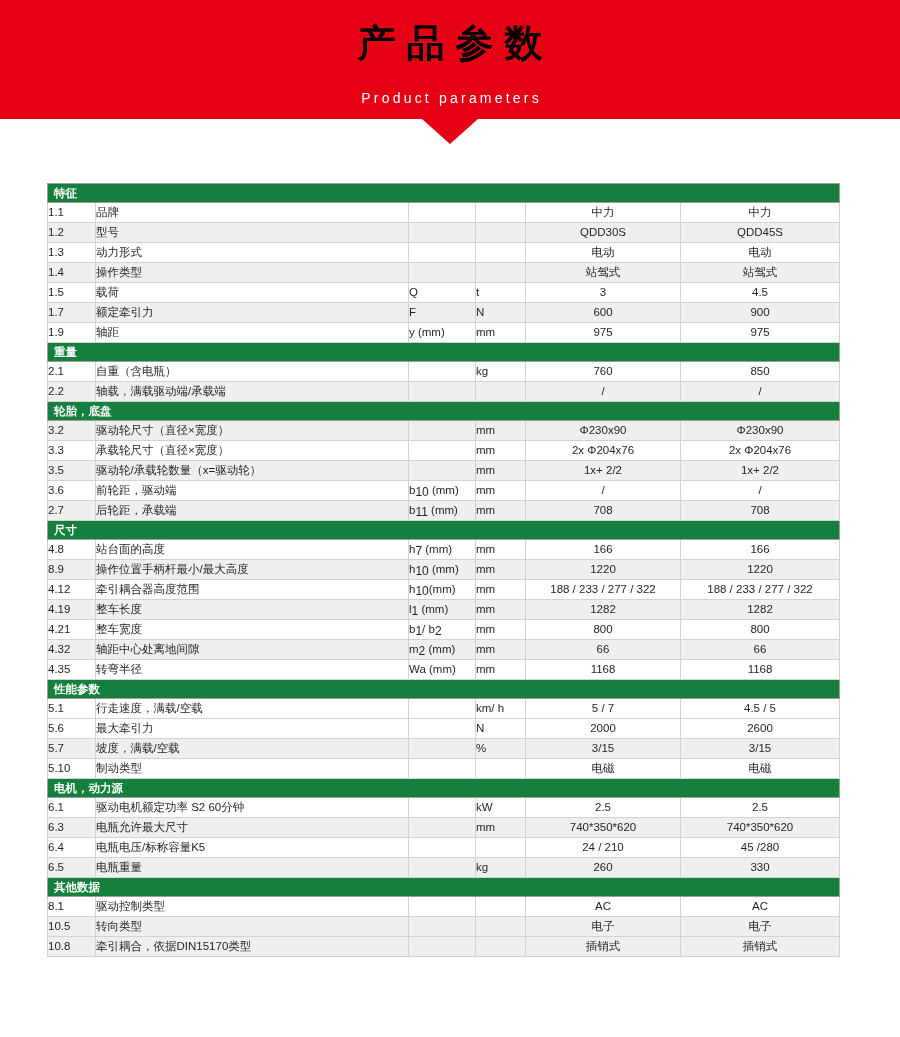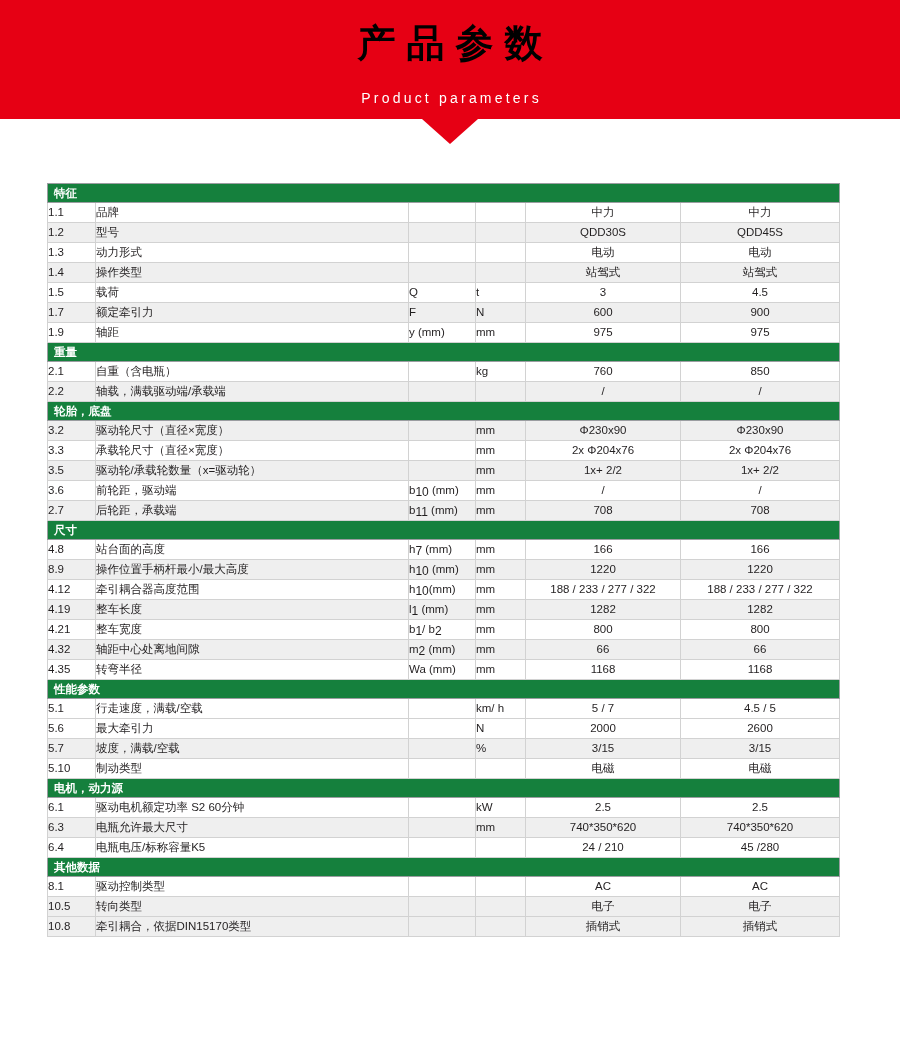--- a/index.html
+++ b/index.html
@@ -371,20 +371,28 @@
           <td class="c-v2">740*350*620</td>
         </tr>
         <tr class="row-even">
           <td class="c-id">6.4</td>
           <td class="c-name">电瓶电压/标称容量K5</td>
           <td class="c-sym"></td>
           <td class="c-unit"></td>
           <td class="c-v1">24 / 210</td>
           <td class="c-v2">45 /280</td>
         </tr>
+        <tr class="row-odd">
+          <td class="c-id">6.5</td>
+          <td class="c-name">电瓶重量</td>
+          <td class="c-sym"></td>
+          <td class="c-unit">kg</td>
+          <td class="c-v1">260</td>
+          <td class="c-v2">330</td>
+        </tr>
         <tr class="section-row">
           <td colspan="6">其他数据</td>
         </tr>
         <tr class="row-even">
           <td class="c-id">8.1</td>
           <td class="c-name">驱动控制类型</td>
           <td class="c-sym"></td>
           <td class="c-unit"></td>
           <td class="c-v1">AC</td>
           <td class="c-v2">AC</td>

